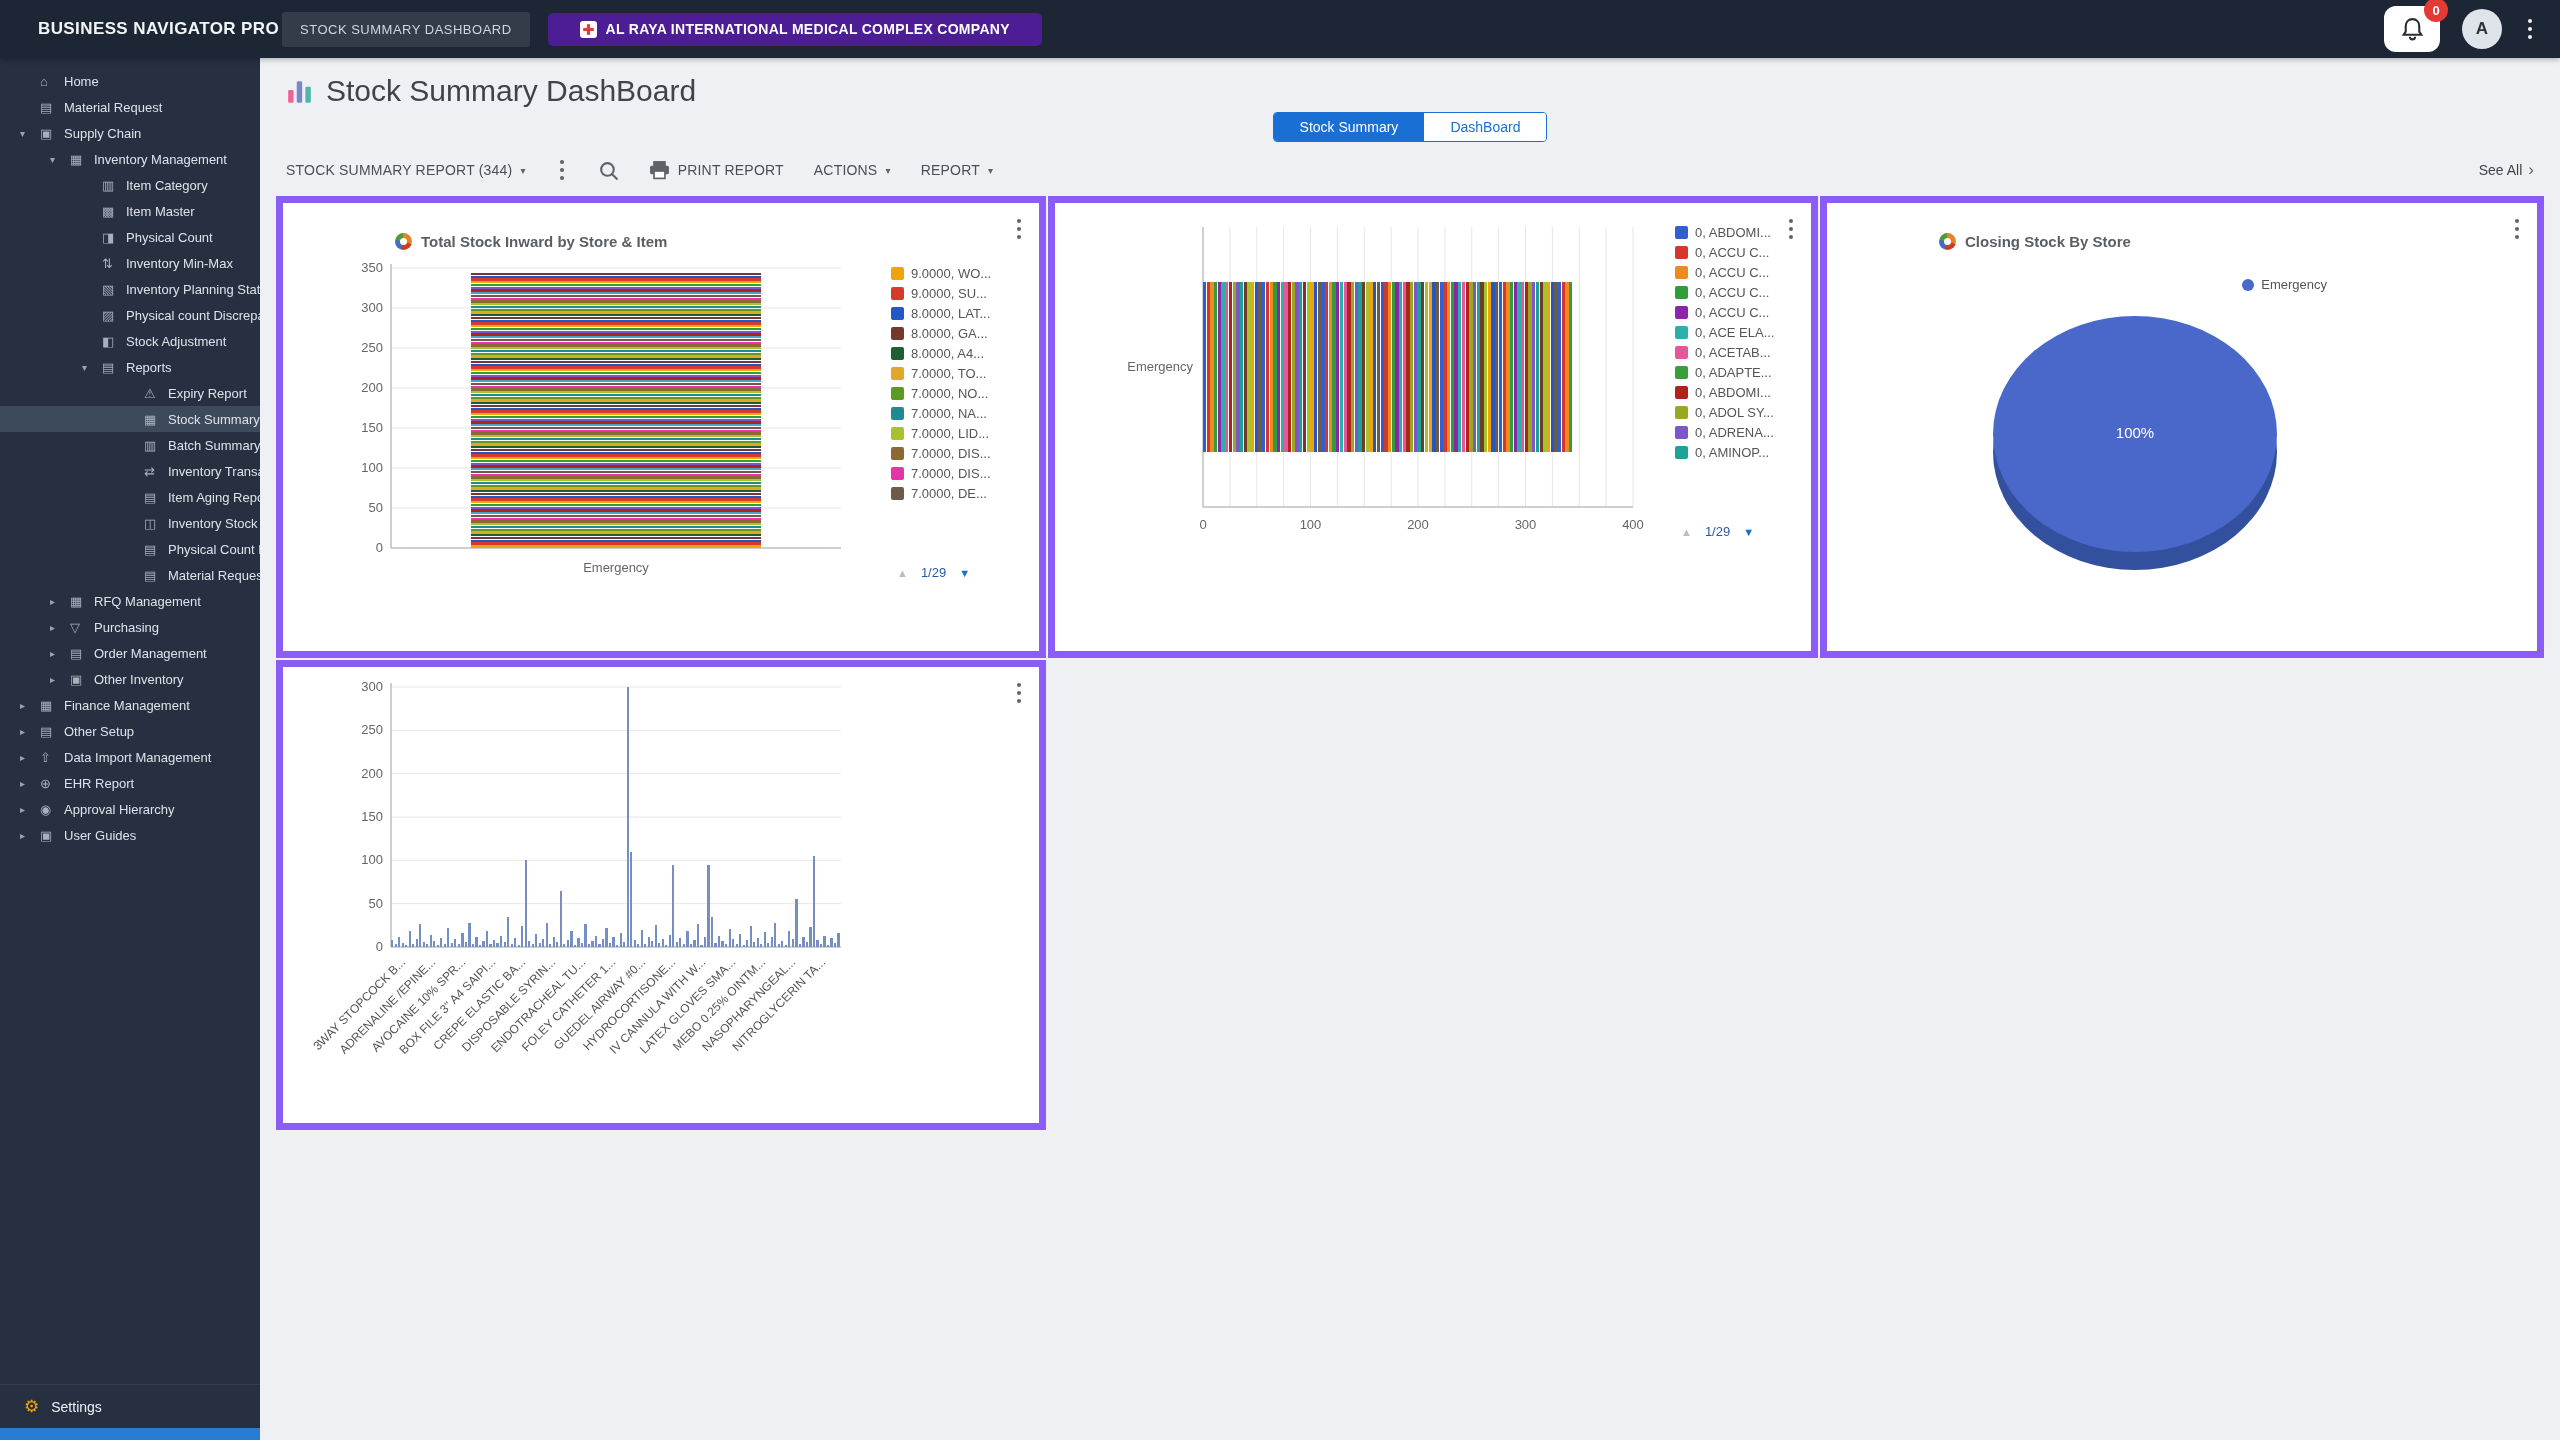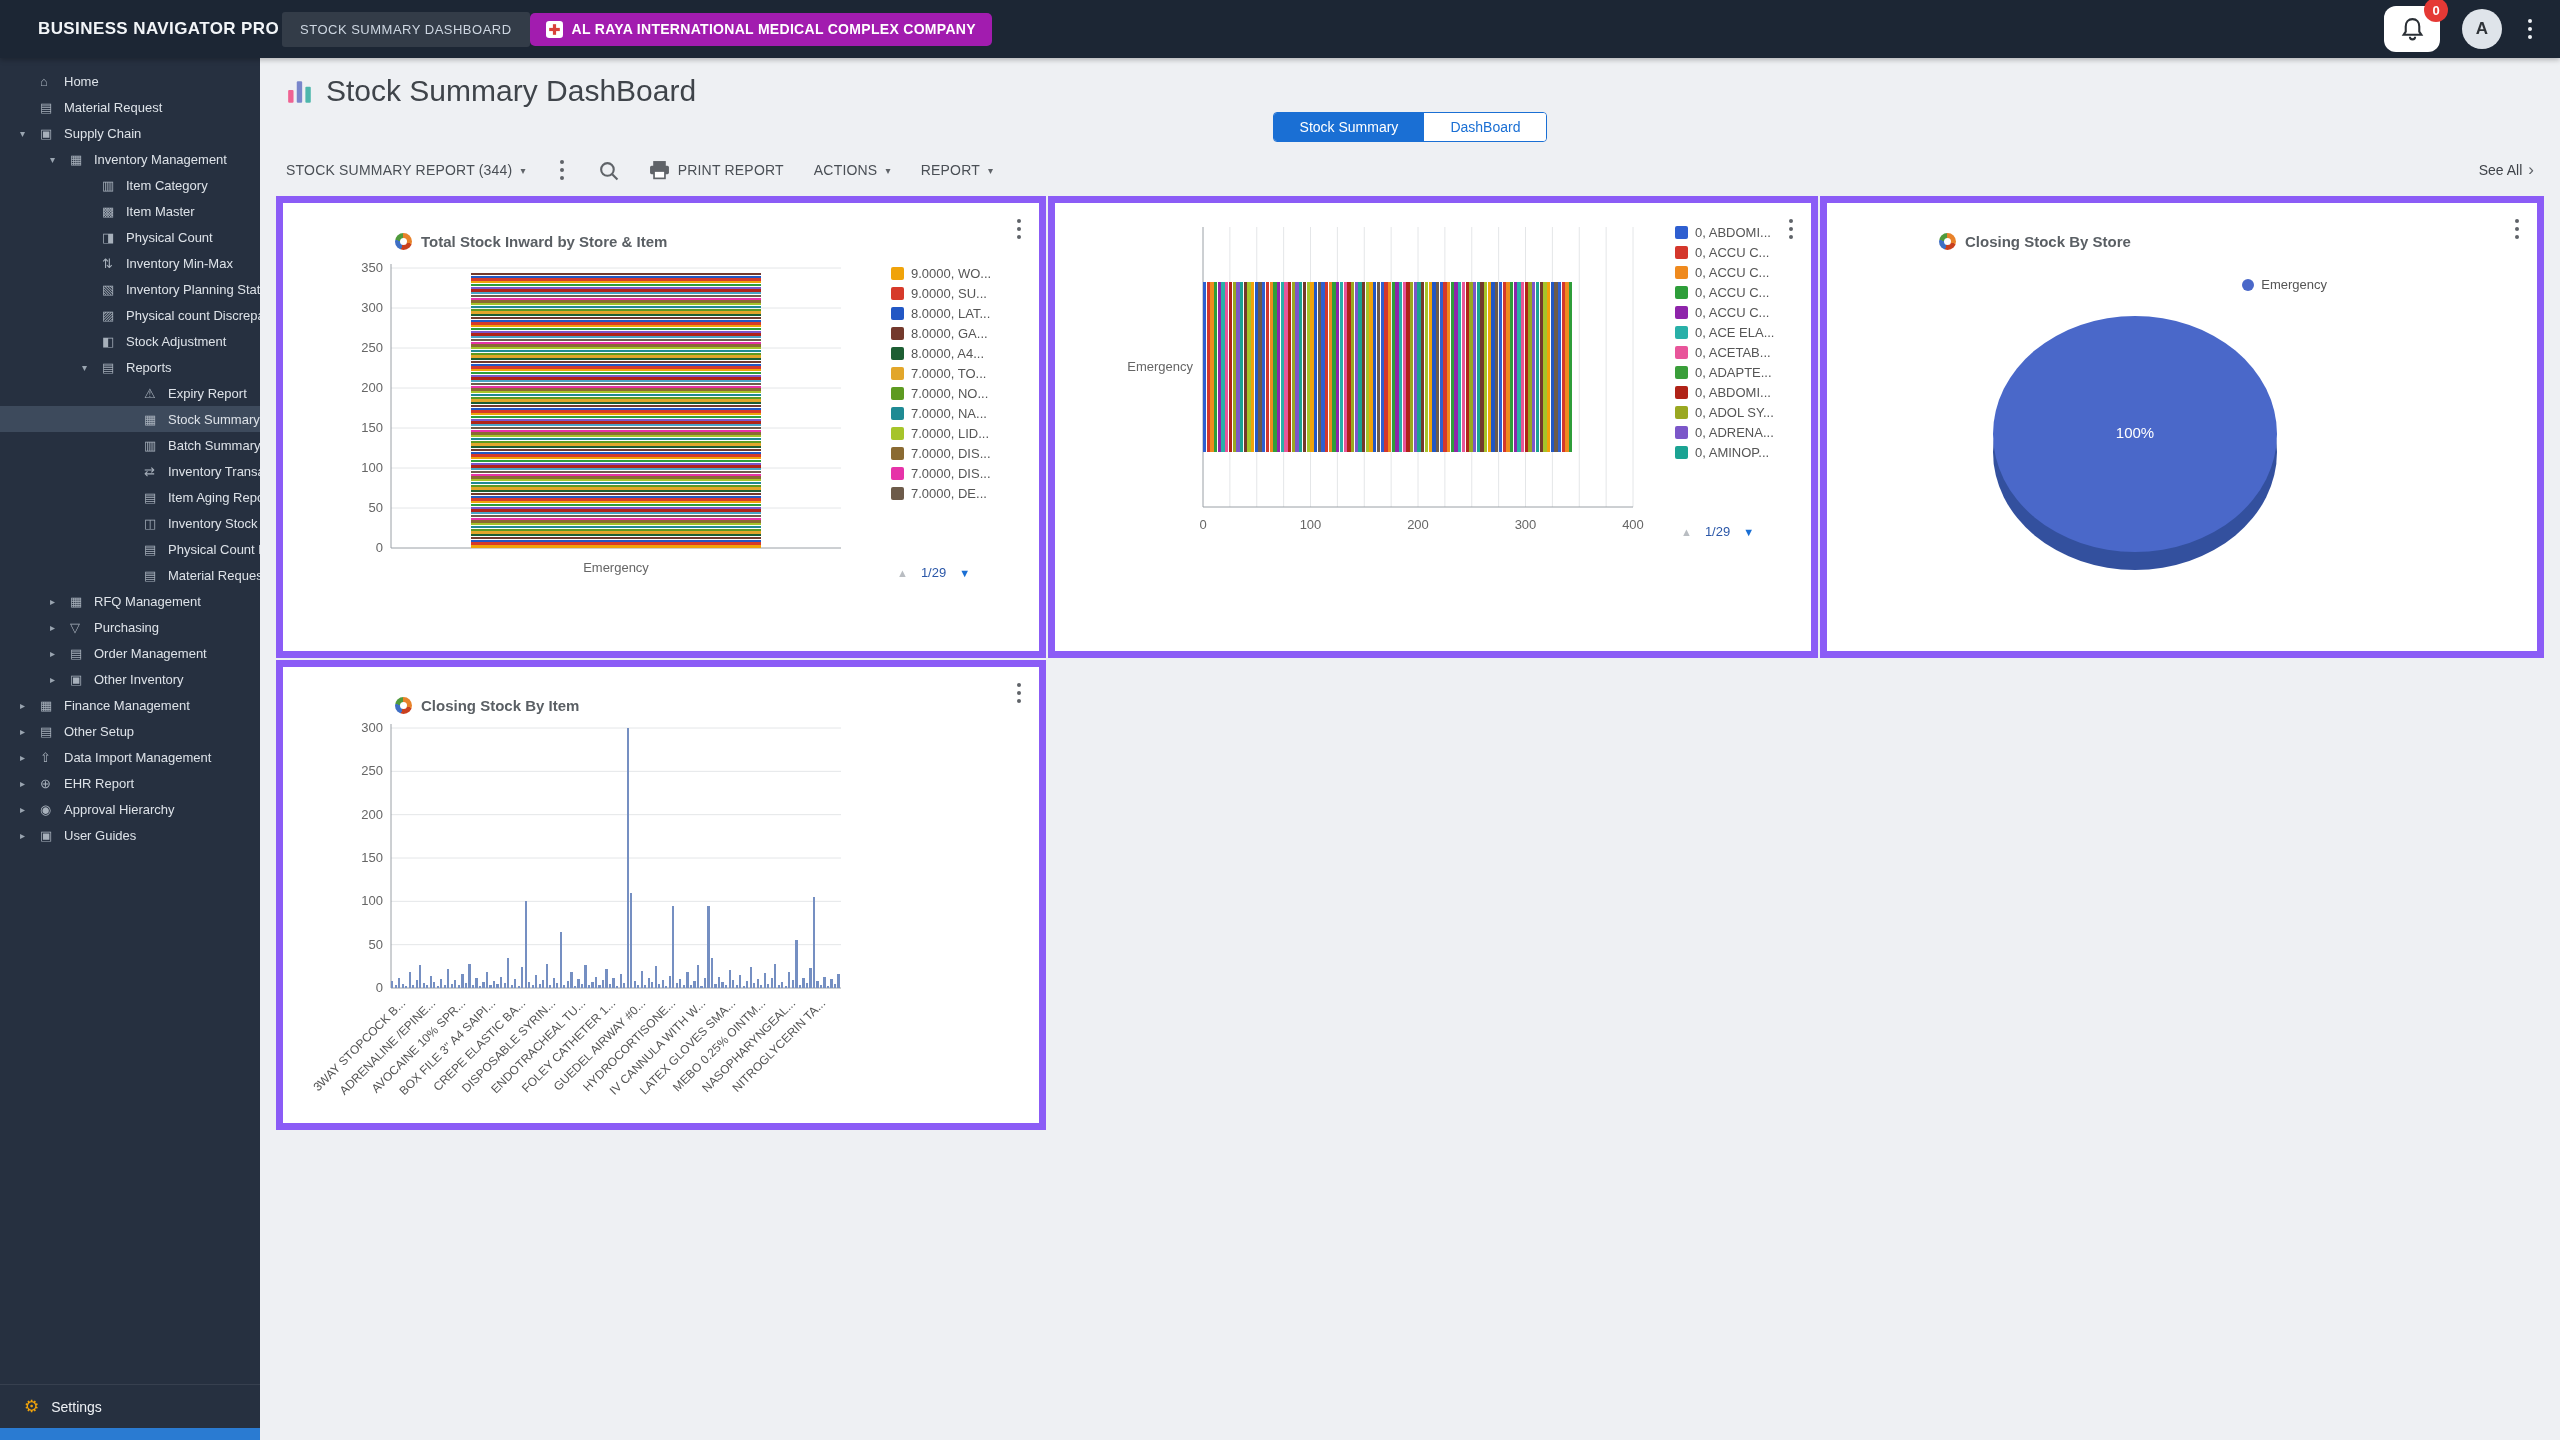--- a/index.html
+++ b/index.html
@@ -20,22 +20,22 @@
   .brand { width:260px; display:flex; align-items:center; gap:16px; padding-left:22px; flex:none; }
   .hamburger { width:26px; cursor:pointer; display:flex; flex-direction:column; gap:5px; }
   .hamburger i { display:block; height:3px; background:#e8ecf1; border-radius:2px; }
   .app-title { color:#f2f5f8; font-size:17px; font-weight:bold; letter-spacing:.4px; white-space:nowrap; }
   .top-tab {
     margin-left:22px; background:rgba(255,255,255,.10); color:#cdd6e1;
     font-size:13px; letter-spacing:.5px; padding:10px 18px; border-radius:3px;
     cursor:pointer; white-space:nowrap;
   }
   .company-pill {
-    background:#a21caf; color:#fff; display:flex; align-items:center; gap:9px;
-    font-size:14px; font-weight:bold; letter-spacing:.3px; padding:8px 16px; border-radius:5px;
+    margin-left:18px; background:#4c1d95; color:#fff; display:flex; align-items:center; gap:9px;
+    font-size:14px; font-weight:bold; letter-spacing:.3px; padding:8px 32px; border-radius:5px;
     cursor:pointer; white-space:nowrap;
   }
   .top-right { margin-left:auto; display:flex; align-items:center; gap:22px; }
   .bell-btn {
     width:56px; height:46px; background:#fff; border-radius:12px; position:relative;
     display:flex; align-items:center; justify-content:center; cursor:pointer; border:none;
   }
   .badge {
     position:absolute; top:-8px; right:-8px; min-width:24px; height:24px; padding:0 6px;
     background:#e53935; color:#fff; font-size:13px; font-weight:bold;
@@ -809,24 +809,20 @@
             </svg>
         </div>
       </section>
 
       <section class="card" style="grid-column:1;">
         <div class="kebab">
             <i></i>
             <i></i>
             <i></i>
           </div>
-        <div class="chart-title-row">
-          <span class="donut"></span>
-          <span>Closing Stock By Item</span>
-        </div>
         <div class="chart-body">
           <svg width="620" height="400">
               <line x1="100" y1="270" x2="550" y2="270" stroke="#9aa0a6"></line>
               <text x="92" y="274" text-anchor="end" class="tick">0</text>
               <line x1="100" y1="226.66666666666669" x2="550" y2="226.66666666666669" stroke="#e4e6e8"></line>
               <text x="92" y="230.66666666666669" text-anchor="end" class="tick">50</text>
               <line x1="100" y1="183.33333333333334" x2="550" y2="183.33333333333334" stroke="#e4e6e8"></line>
               <text x="92" y="187.33333333333334" text-anchor="end" class="tick">100</text>
               <line x1="100" y1="140" x2="550" y2="140" stroke="#e4e6e8"></line>
               <text x="92" y="144" text-anchor="end" class="tick">150</text>

